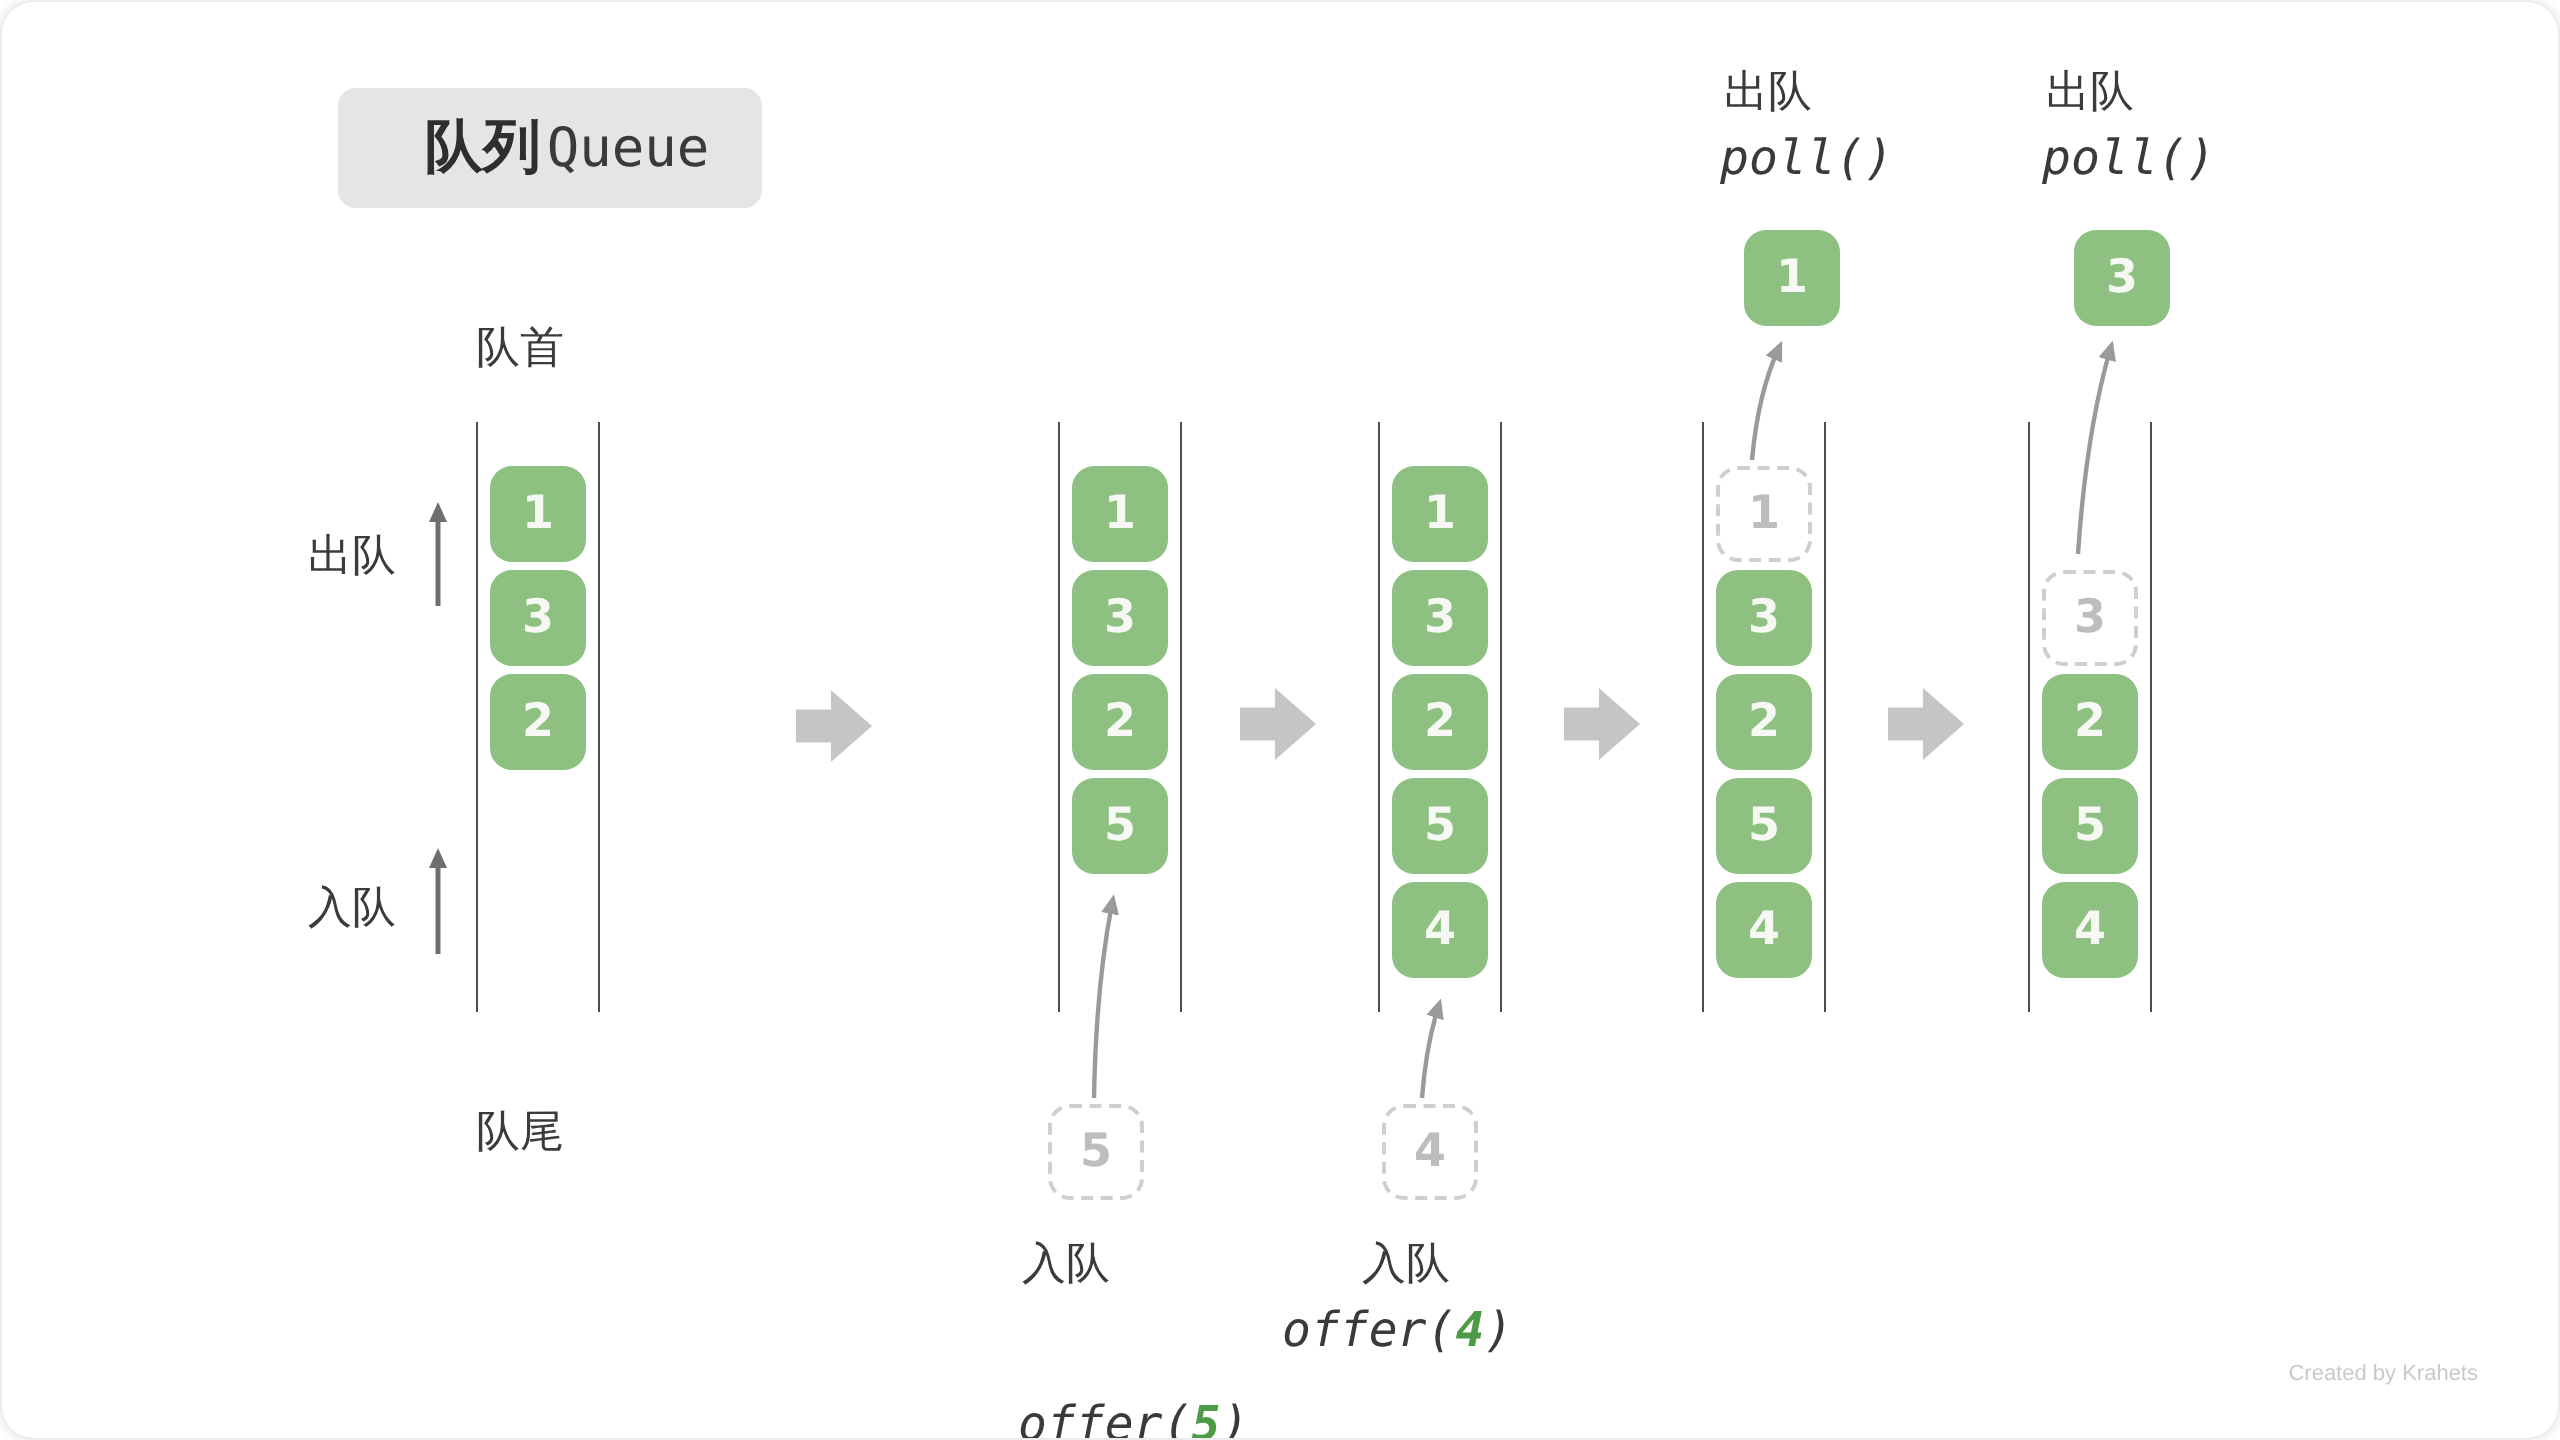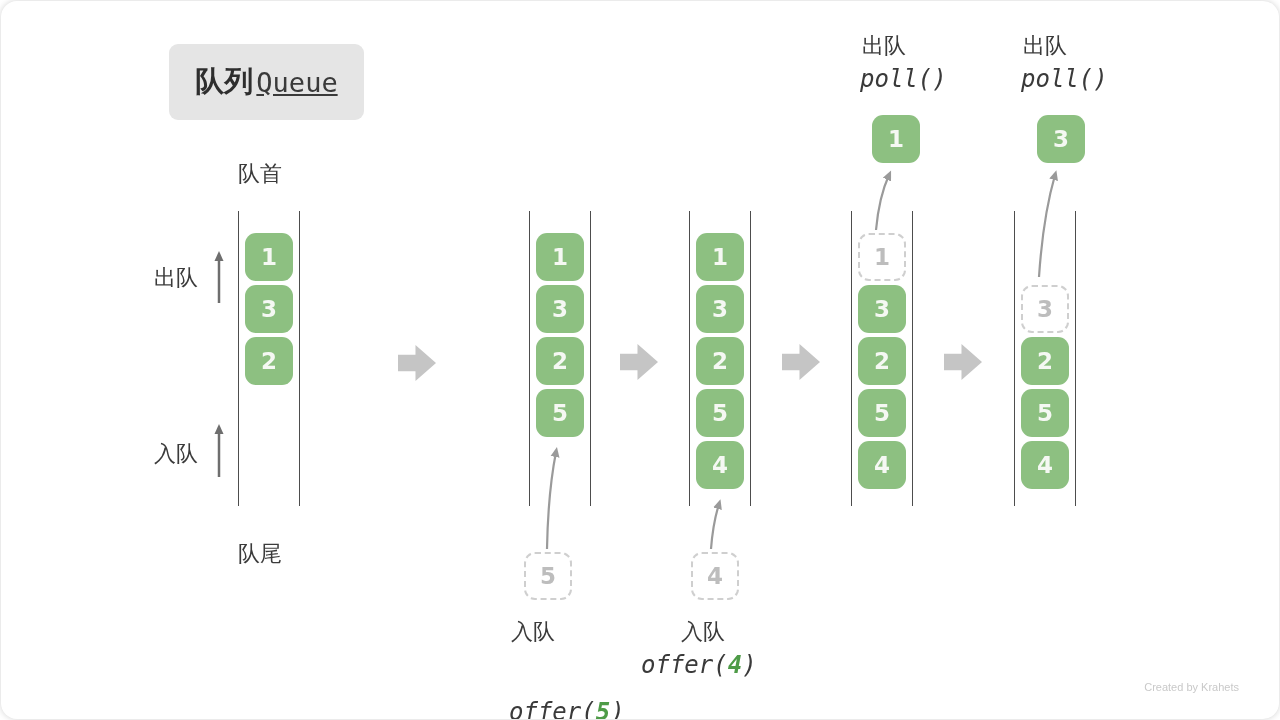--- a/index.html
+++ b/index.html
@@ -6,26 +6,26 @@
   #canvas{
     position:relative;width:1278px;height:718px;margin:1px;
     background:#ffffff;border-radius:16px;
     box-shadow:0 0 6px rgba(0,0,0,0.18);
     overflow:hidden;
     font-family:"Liberation Sans",sans-serif;
   }
   .abs{position:absolute;}
   
   .badge{
-    left:168px;top:43px;width:195px;height:76px;
+    left:168px;top:43px;width:195px;height:60px;
     background:#e5e5e5;border-radius:9px;
-    display:flex;align-items:center;justify-content:center;gap:3px;
+    display:flex;align-items:center;justify-content:center;gap:3px;padding-left:17px;
   }
   .badge .zh{font-size:29px;font-weight:bold;color:#2e2e2e;}
-  .badge .en{font-family:"DejaVu Sans Mono",monospace;font-size:27px;color:#3a3a3a;text-decoration:underline;}
+  .badge .en{font-family:"DejaVu Sans Mono",monospace;font-size:27px;color:#3a3a3a;}
   
   .cjk{font-size:22px;font-weight:normal;color:#3b3b3b;white-space:nowrap;}
   
   .code{font-family:"DejaVu Sans Mono",monospace;font-size:24px;color:#3a3a3a;white-space:nowrap;font-style:italic;}
   .code .num{color:#4e9b47;font-weight:bold;}
   
   .queue{
     top:210px;height:295px;width:62px;box-sizing:border-box;
     border-left:1.5px solid #4d4d4d;border-right:1.5px solid #4d4d4d;
   }
@@ -58,21 +58,21 @@
 <body>
 
 <div id="canvas">
 
   <div class="abs badge">
     <span class="zh">队列</span>
     <span class="en">Queue</span>
   </div>
 
   <div class="abs cjk center62" style="left:237px;top:158px;">队首</div>
-  <div class="abs cjk center62" style="left:237px;top:538px;">队尾</div>
+  <div class="abs cjk center62" style="left:237px;top:550px;">队尾</div>
 
   <div class="abs cjk" style="left:153px;top:262px;">出队</div>
   <div class="abs cjk" style="left:153px;top:438px;">入队</div>
 
   <div class="abs queue" style="left:237px;">
     <div class="blk s1">1</div>
     <div class="blk s2">3</div>
     <div class="blk s3">2</div>
   </div>
 

